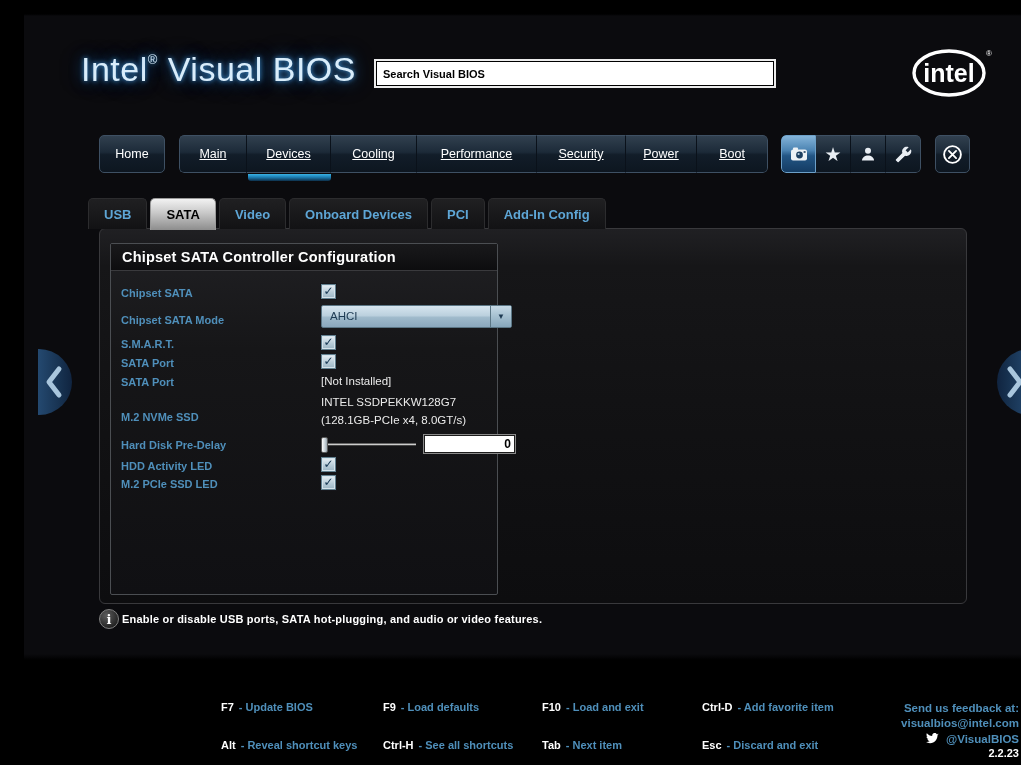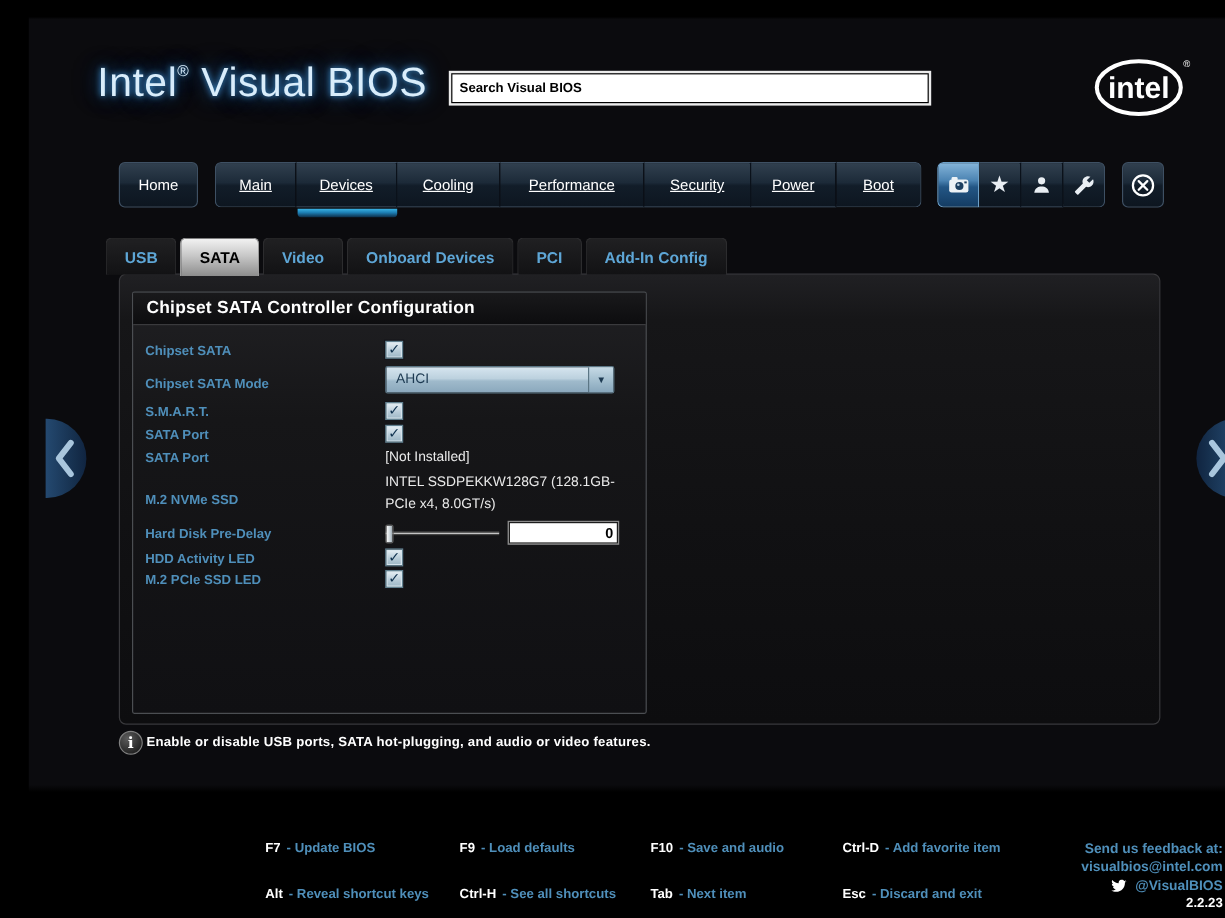--- a/index.html
+++ b/index.html
@@ -82,21 +82,21 @@
     color:#000; height:32px; border-color:#9a9a9a;
   }
 
   
   .outer-panel {
     position:absolute; left:75px; top:228px; width:868px; height:376px;
     background:linear-gradient(180deg,#202023 0%,#161618 10%,#111113 55%,#0d0d0f 100%);
     border:1px solid #39393c; border-radius:6px;
   }
   .config-panel {
-    position:absolute; left:10px; top:14px; width:429px; height:352px;
+    position:absolute; left:10px; top:14px; width:388px; height:352px;
     background:linear-gradient(180deg,#202023 0%,#161618 30%,#101013 100%);
     border:1px solid #4b4e52; border-radius:2px;
   }
   .config-title {
     height:27px; padding:5px 11px; color:#fff; font-weight:bold; font-size:14.5px; letter-spacing:.2px;
     background:linear-gradient(180deg,#19191b,#0d0d0f);
     border-bottom:1px solid #3a3a3d;
   }
   .rows { padding:13px 10px 0 10px; }
   .row { display:flex; align-items:center; }
@@ -347,21 +347,21 @@
   </div>
   <div class="arrow-right">
     <svg width="24" height="50" viewBox="0 0 24 50">
       <polyline points="7,12 17,25 7,38" fill="none" stroke="#a9c6dd" stroke-width="5" stroke-linecap="round" stroke-linejoin="round"></polyline>
     </svg>
   </div>
 
   <div class="shortcuts">
     <div><span class="sc-key">F7</span><span class="sc-desc">- Update BIOS</span></div>
     <div><span class="sc-key">F9</span><span class="sc-desc">- Load defaults</span></div>
-    <div><span class="sc-key">F10</span><span class="sc-desc">- Save and audio</span></div>
+    <div><span class="sc-key">F10</span><span class="sc-desc">- Load and exit</span></div>
     <div><span class="sc-key">Ctrl-D</span><span class="sc-desc">- Add favorite item</span></div>
     <div><span class="sc-key">Alt</span><span class="sc-desc">- Reveal shortcut keys</span></div>
     <div><span class="sc-key">Ctrl-H</span><span class="sc-desc">- See all shortcuts</span></div>
     <div><span class="sc-key">Tab</span><span class="sc-desc">- Next item</span></div>
     <div><span class="sc-key">Esc</span><span class="sc-desc">- Discard and exit</span></div>
   </div>
 
   <div class="feedback">
     <div>Send us feedback at:</div>
     <div>visualbios@intel.com</div>

